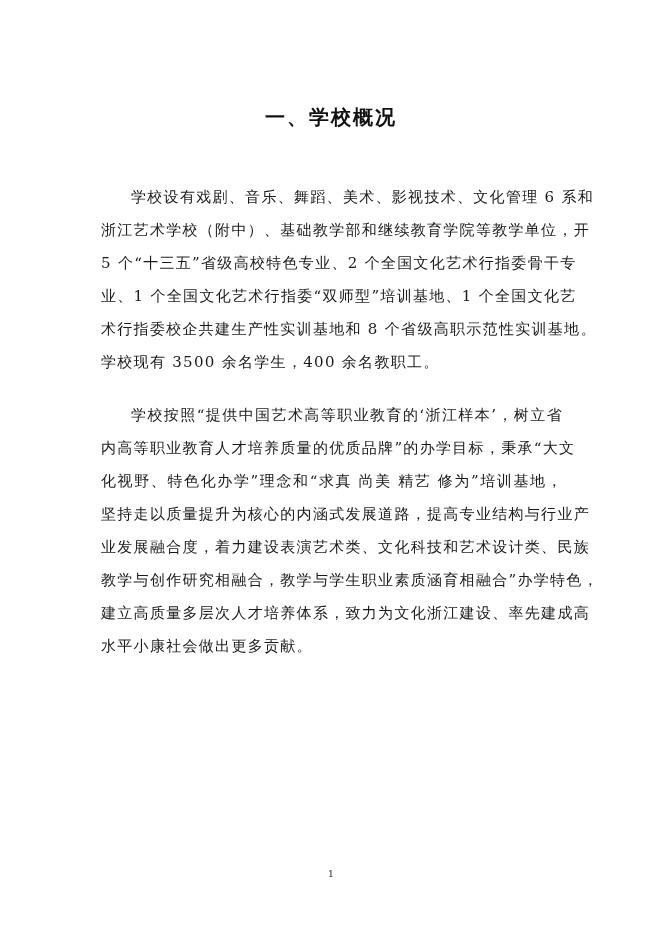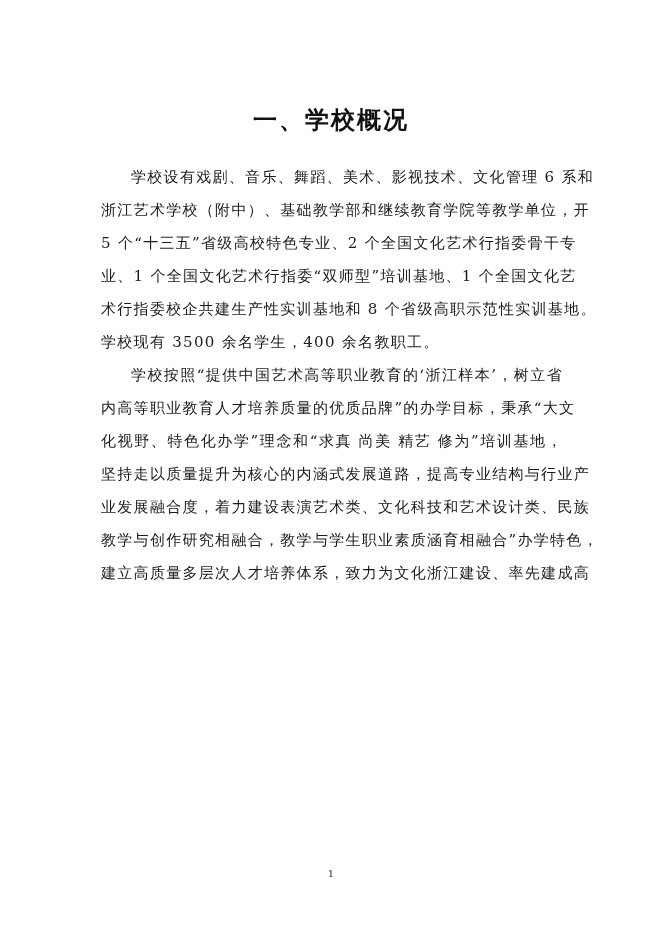--- a/index.html
+++ b/index.html
@@ -1,26 +1,26 @@
 <!DOCTYPE html>
 <html><head>
   <meta charset="utf-8">
   <style>
     html, body { margin: 0; padding: 0; background: #ffffff; }
     body { width: 662px; height: 936px; position: relative; overflow: hidden;
            font-family: "DejaVu Serif", "Liberation Serif", serif; color: #1a1a1a; }
     .page { position: absolute; left: 0; top: 0; width: 662px; height: 936px; background: #fff; }
     .title { position: absolute; left: 0; width: 662px; top: 104px; text-align: center;
              font-family: "DejaVu Sans", "Liberation Sans", sans-serif; font-weight: bold;
-             font-size: 24px; letter-spacing: 2px; color: #111; }
+             font-size: 20px; letter-spacing: 2px; color: #111; }
     .body { position: absolute; left: 101px; top: 165px; width: 462px; }
     .line { height: 33px; line-height: 24px; font-size: 15px; white-space: nowrap;
             letter-spacing: 1.3px; text-align: justify; text-align-last: justify; display: block; }
     .line.last { text-align-last: left; }
-    .line.indent { padding-left: 30px; }
+    .line.indent { padding-left: 30px; margin-top: 20px; }
     .pagenum { position: absolute; left: 0; width: 662px; top: 868px; text-align: center;
                font-size: 10px; color: #333; }
   </style>
 </head>
 <body>
 
 <div class="page">
   <div class="title">一、学校概况</div>
 
   <div class="body">
@@ -33,17 +33,18 @@
       <span class="line last">学校现有 3500 余名学生，400 余名教职工。</span>
     </div>
     <div>
       <span class="line indent">学校按照“提供中国艺术高等职业教育的‘浙江样本’，树立省</span>
       <span class="line">内高等职业教育人才培养质量的优质品牌”的办学目标，秉承“大文</span>
       <span class="line">化视野、特色化办学”理念和“求真  尚美  精艺  修为”培训基地，</span>
       <span class="line">坚持走以质量提升为核心的内涵式发展道路，提高专业结构与行业产</span>
       <span class="line">业发展融合度，着力建设表演艺术类、文化科技和艺术设计类、民族</span>
       <span class="line">教学与创作研究相融合，教学与学生职业素质涵育相融合”办学特色，</span>
       <span class="line">建立高质量多层次人才培养体系，致力为文化浙江建设、率先建成高</span>
+      <span class="line last">水平小康社会做出更多贡献。</span>
     </div>
   </div>
 
   <div class="pagenum">1</div>
 </div>
 
 </body></html>

